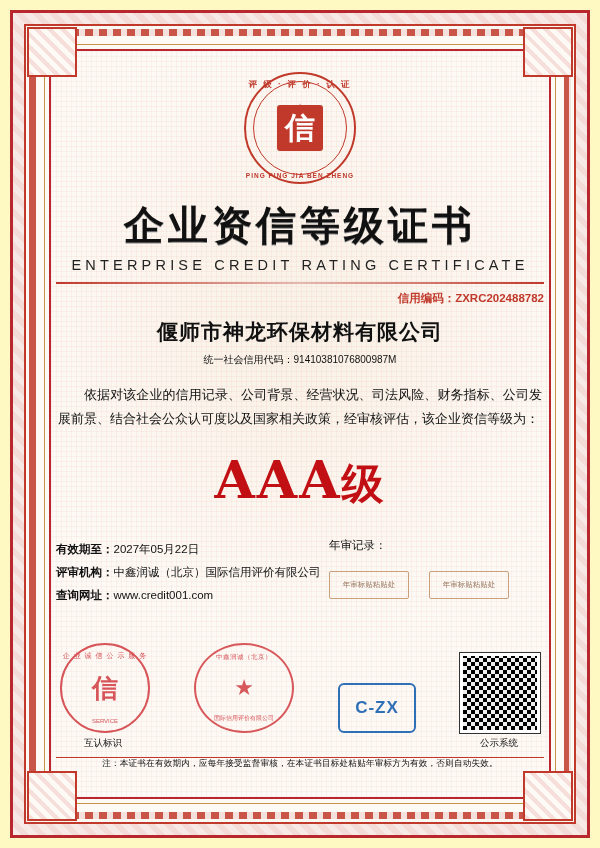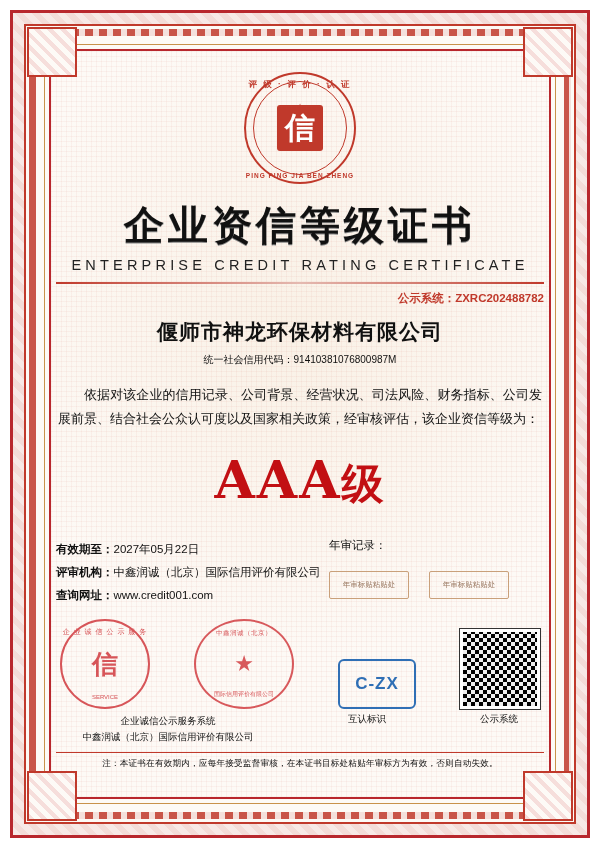--- a/index.html
+++ b/index.html
@@ -5,21 +5,21 @@
   html,body{margin:0;padding:0;}
   body{
     width:600px;height:848px;
     background:#d9d4cb;
     font-family:"Liberation Sans", sans-serif;
     overflow:hidden;
   }
   .page{
     position:relative;
     width:600px;height:848px;
-    background:#ffffff;
+    background:#fef9c3;
     box-sizing:border-box;
   }
   
   .border-outer{
     position:absolute;inset:10px;
     border:3px solid #b8272d;
     background:
       repeating-linear-gradient(45deg,#f7e9e6 0 6px,#f3dcd8 6px 12px);
     box-sizing:border-box;
   }
@@ -203,21 +203,21 @@
     outline:1px solid #333;
   }
   .caps{
     display:flex;justify-content:space-between;padding:4px 2px 0;
     font-size:9.5px;color:#111;text-align:center;
   }
   .caps .c1{width:220px;line-height:1.7;}
   .caps .c2{width:90px;}
   .caps .c3{width:86px;}
   .note{
-    margin-top:7px;padding-top:5px;border-top:1px solid #c0392b;
+    margin-top:7px;border-top:1px solid #c0392b;
     font-size:8.6px;color:#111;text-align:center;letter-spacing:.2px;
   }
 </style>
 </head>
 <body>
 
 <div class="page">
 
   <div class="border-outer"></div>
   <div class="border-mid"></div>
@@ -239,21 +239,21 @@
       <div class="star">★</div>
       <div class="core">信</div>
       <div class="arc-bottom">PING PING JIA BEN ZHENG</div>
     </div>
 
     <div class="title-cn">企业资信等级证书</div>
     <div class="title-en">ENTERPRISE CREDIT RATING CERTIFICATE</div>
     <div class="rule"></div>
 
     <div class="credit-no">
-      <span class="lbl">公示系统：</span><span>ZXRC202488782</span>
+      <span class="lbl">信用编码：</span><span>ZXRC202488782</span>
     </div>
 
     <div class="company">偃师市神龙环保材料有限公司</div>
     <div class="uscc">
       <span>统一社会信用代码：</span><span>91410381076800987M</span>
     </div>
 
     <div class="body-text">依据对该企业的信用记录、公司背景、经营状况、司法风险、财务指标、公司发展前景、结合社会公众认可度以及国家相关政策，经审核评估，该企业资信等级为：</div>
 
     <div class="grade">
@@ -290,24 +290,20 @@
         </div>
         <div class="seal-oval">
           <div class="t">中鑫润诚（北京）</div>
           <div class="star">★</div>
           <div class="b">国际信用评价有限公司</div>
         </div>
         <div class="mark-logo">C-ZX</div>
         <div class="qr"></div>
       </div>
       <div class="caps">
-        <div class="c1">
-          <div>企业诚信公示服务系统</div>
-          <div>中鑫润诚（北京）国际信用评价有限公司</div>
-        </div>
         <div class="c2">互认标识</div>
         <div class="c3">公示系统</div>
       </div>
       <div class="note">注：本证书在有效期内，应每年接受监督审核，在本证书目标处粘贴年审标方为有效，否则自动失效。</div>
     </div>
 
   </div>
 </div>
 
 </body></html>

